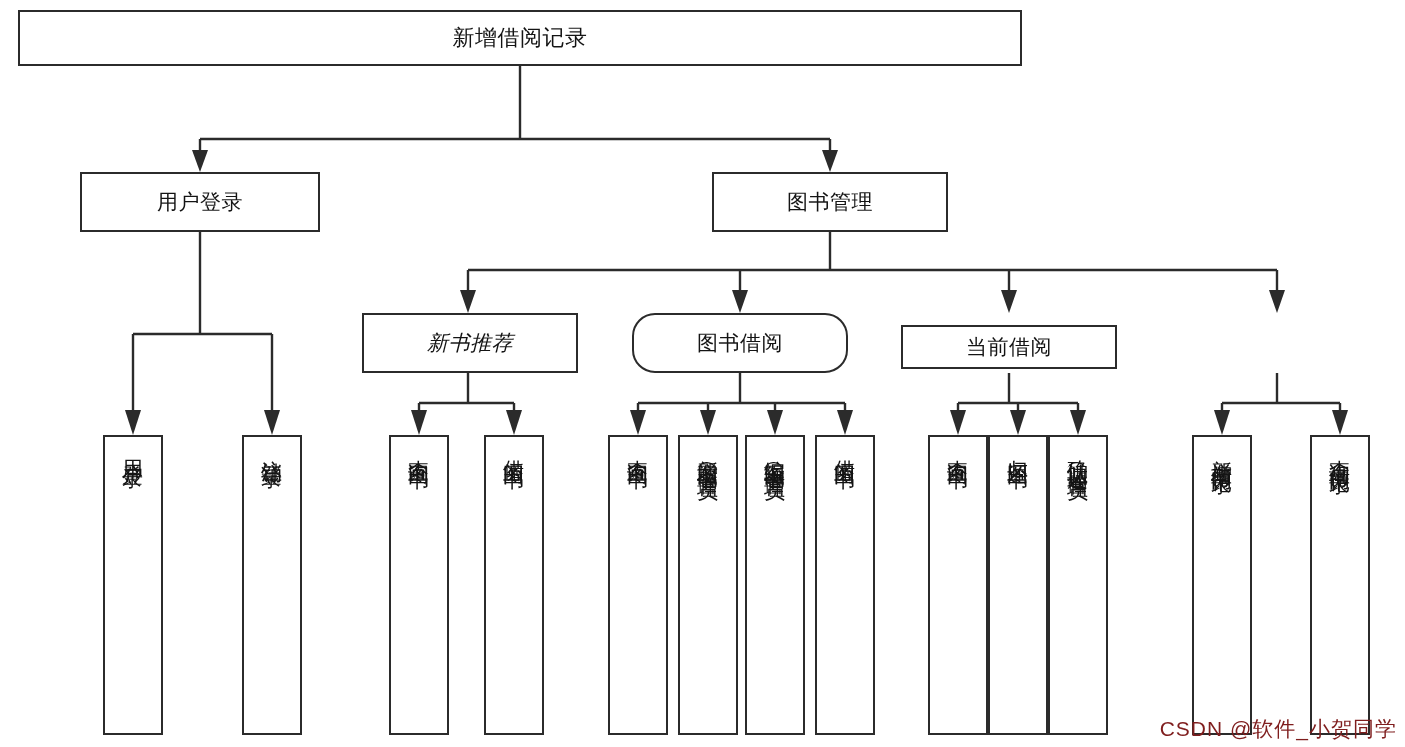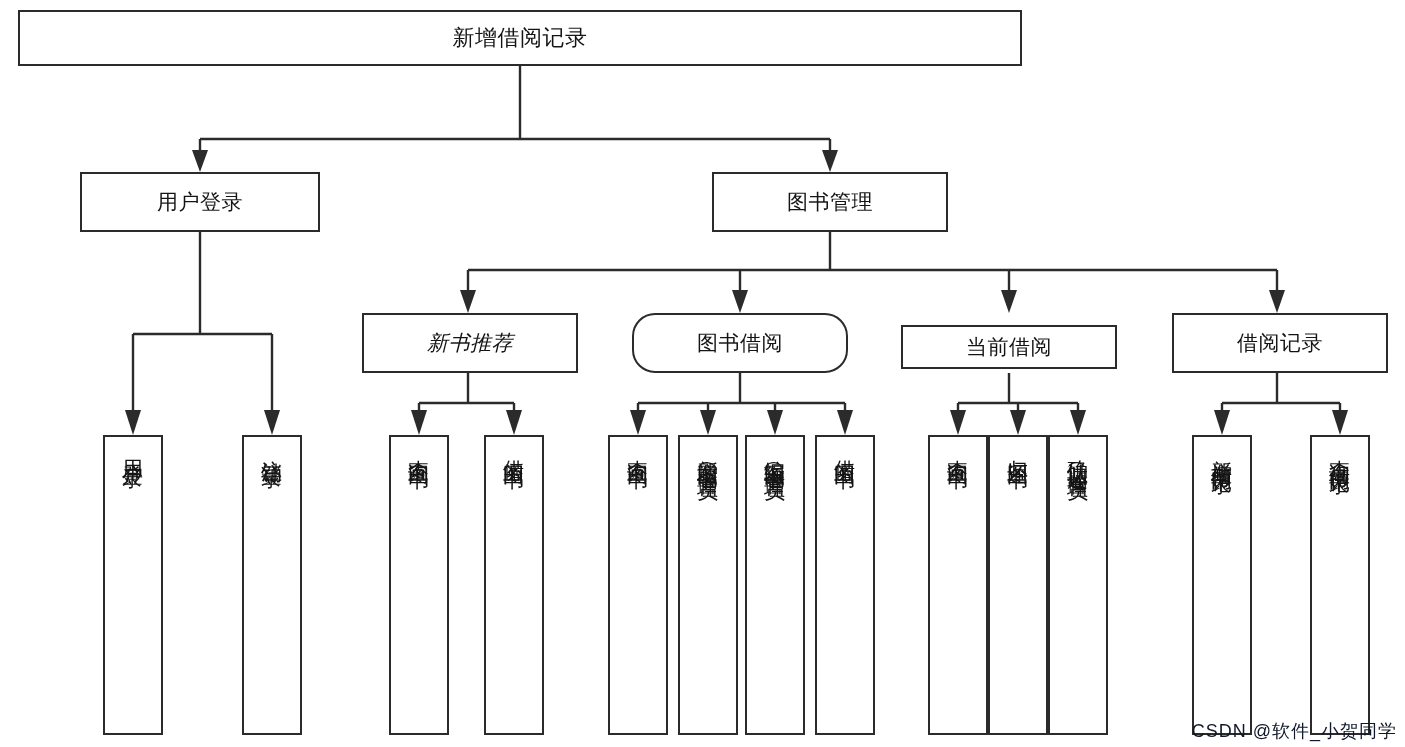--- a/index.html
+++ b/index.html
@@ -62,22 +62,22 @@
     stroke: #2b2b2b;
     stroke-width: 2.4;
     fill: none;
   }
   #wires polygon { fill: #2b2b2b; }
 
   .watermark {
     position: absolute;
     right: 8px;
     bottom: 4px;
-    font-size: 18px;
-    color: #0f172a;
+    font-size: 21px;
+    color: #7f1d1d;
     letter-spacing: 1px;
     white-space: nowrap;
     user-select: none;
   }
 </style>
 </head>
 <body>
 
 <div id="canvas">
 
@@ -160,23 +160,20 @@
 
   <div class="node" style="left:362px; top:313px; width:216px; height:60px;font-style:italic;">
     <span class="node-label">新书推荐</span>
   </div>
   <div class="node" style="left:632px; top:313px; width:216px; height:60px;border-radius:23px;">
     <span class="node-label">图书借阅</span>
   </div>
   <div class="node" style="left:901px; top:313px; width:216px; height:44px;margin-top:12px;">
     <span class="node-label">当前借阅</span>
   </div>
-  <div class="node" style="left:1172px; top:313px; width:216px; height:60px;">
-    <span class="node-label">借阅记录</span>
-  </div>
 
   <div class="node leaf" style="left:103px; top:435px; width:60px; height:300px;">
     <span class="node-label">用户登录</span>
   </div>
   <div class="node leaf" style="left:242px; top:435px; width:60px; height:300px;">
     <span class="node-label">注销登录</span>
   </div>
 
   <div class="node leaf" style="left:389px; top:435px; width:60px; height:300px;">
     <span class="node-label">查询图书</span>

